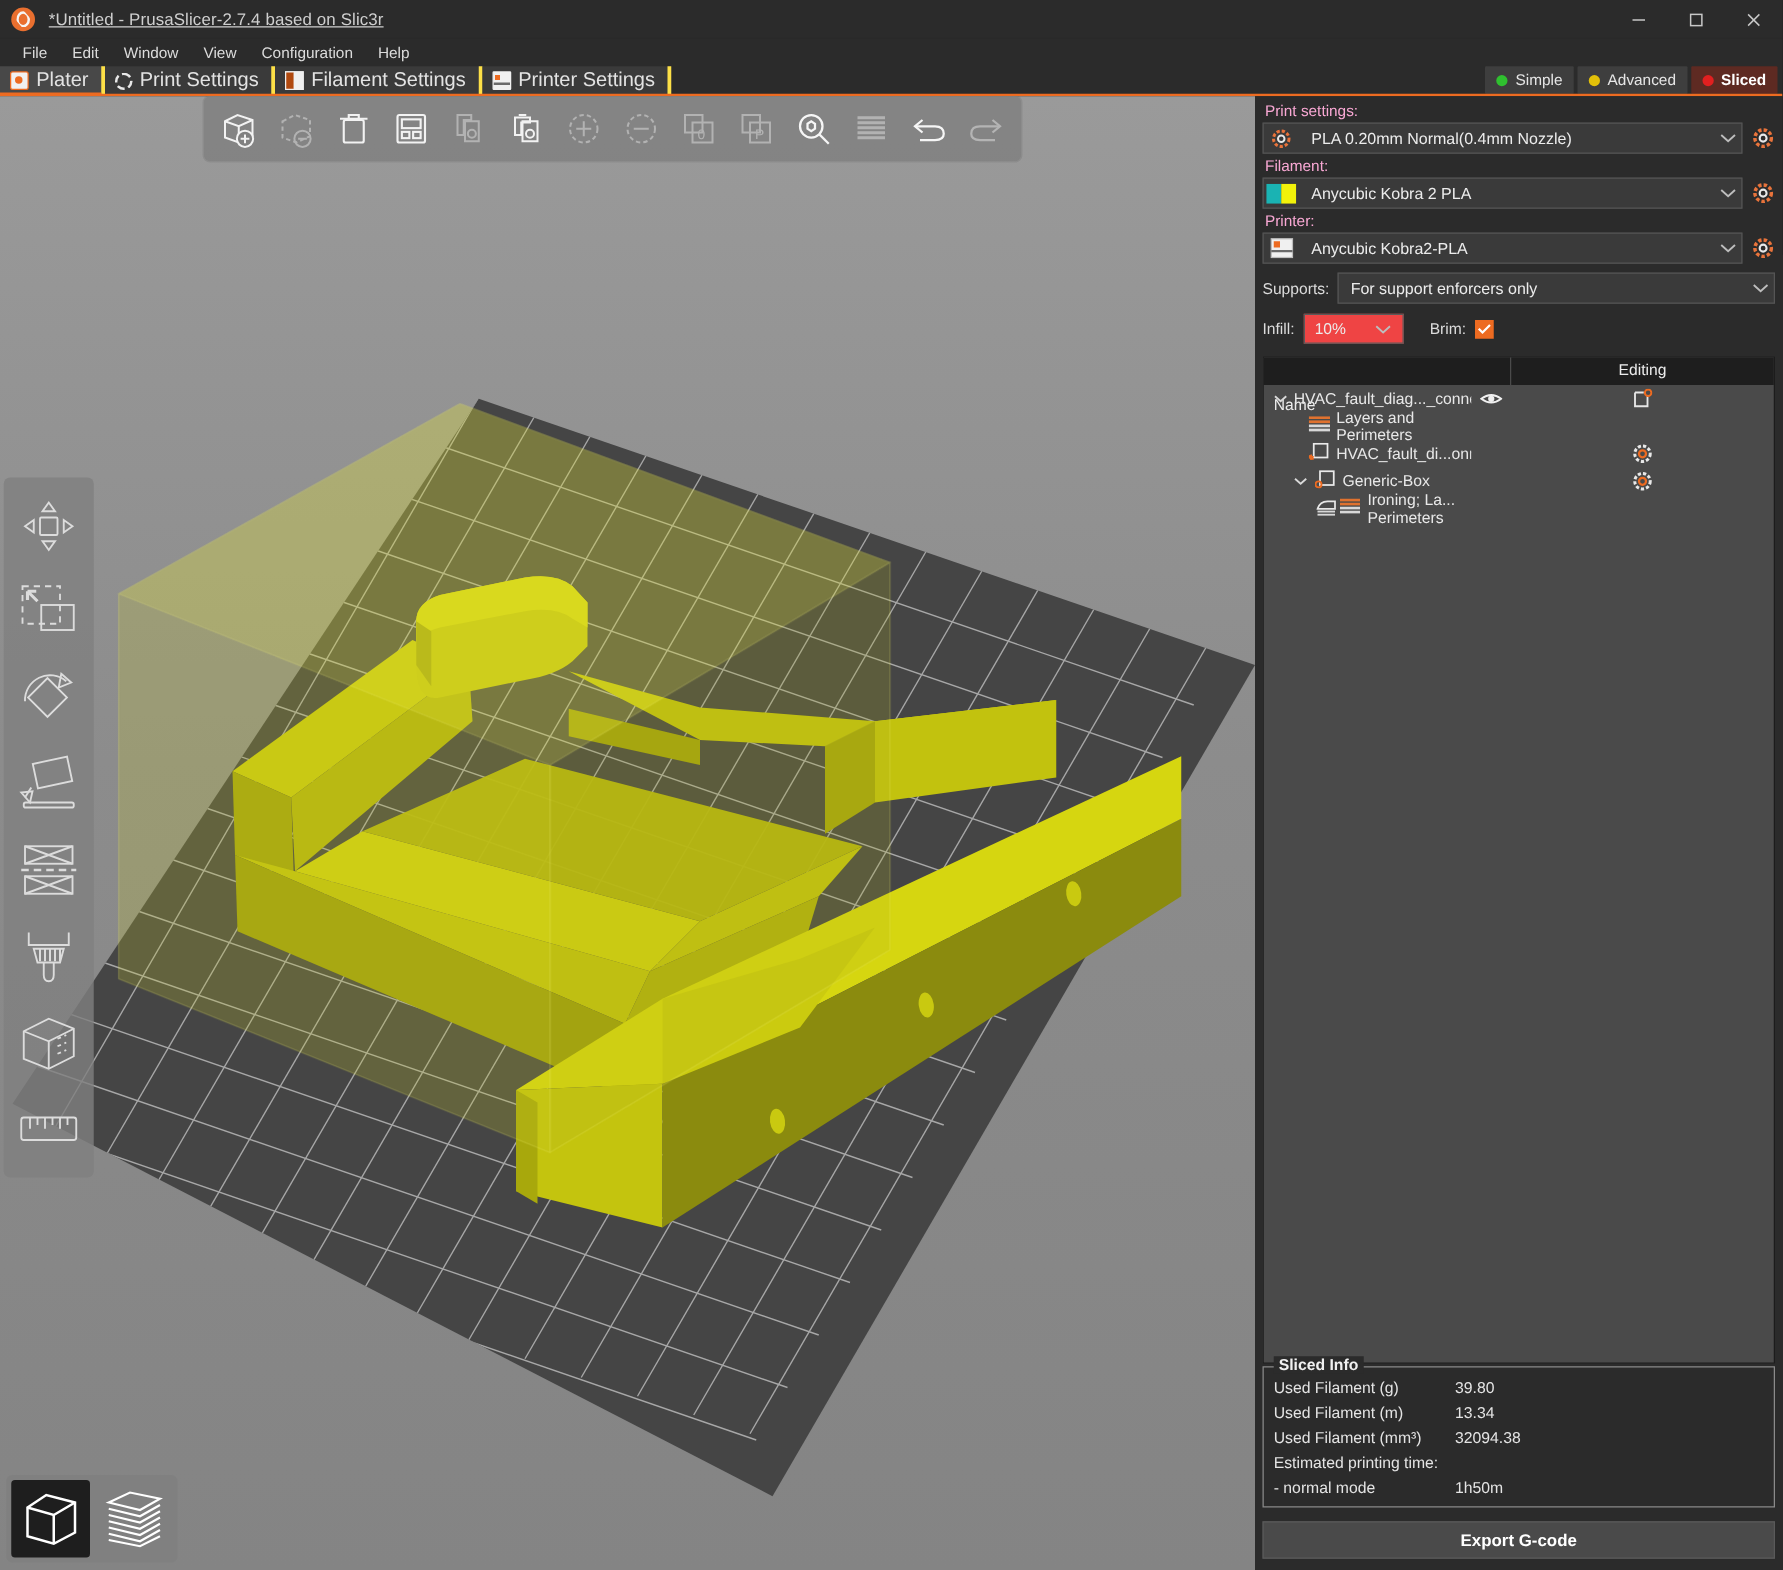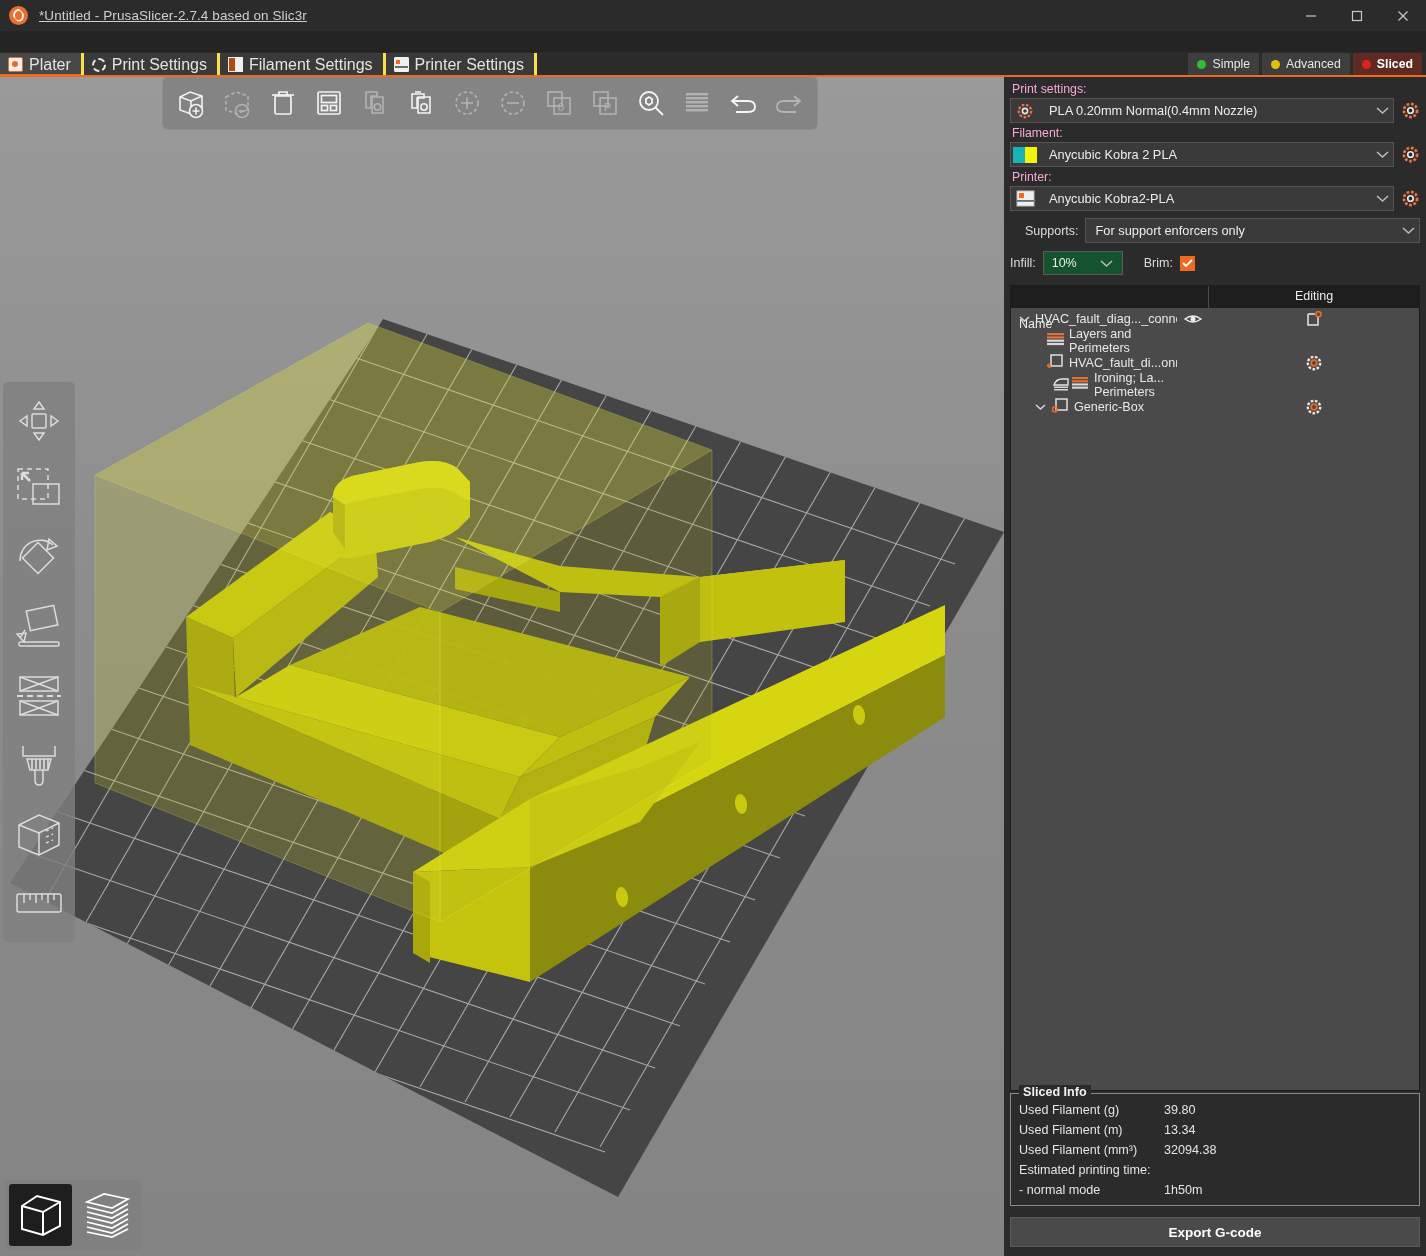--- a/index.html
+++ b/index.html
@@ -132,24 +132,24 @@
   .combo {
     flex: 1; height: 25px; background: #3a3a3a; border: 1px solid #555;
     display: flex; align-items: center; position: relative; color: #ececec; font-size: 12.8px;
   }
   .combo .cico { width: 28px; display: flex; align-items: center; justify-content: center; }
   .combo .ctext { flex: 1; padding-left: 10px; }
   .chev { width: 22px; display:flex; align-items:center; justify-content:center; }
   .chev svg { display:block; }
   .cog-btn { width: 20px; height: 20px; display: flex; align-items: center; justify-content: center; }
 
-  .supports-row { display: flex; align-items: center; gap: 6px; margin-top: 7px; margin-left: 15px; }
+  .supports-row { display: flex; align-items: center; gap: 6px; margin-top: 7px; }
   .supports-row .lbl { color: #dcdcdc; font-size: 12.5px; }
   .infill-row { display: flex; align-items: center; gap: 7px; margin-top: 8px; }
-  .small-combo { width: 80px; height: 24px; background: #14532d; border: 1px solid #5a5a5a;
+  .small-combo { width: 80px; height: 24px; background: #ef4444; border: 1px solid #5a5a5a;
     display: flex; align-items: center; color: #ececec; font-size: 12.5px; }
   .small-combo span { padding-left: 8px; flex: 1; }
   .brim-box { width: 15px; height: 15px; background: #ed6b21; display:flex;
     align-items:center; justify-content:center; }
 
   
   .objtree { margin-top: 10px; border: 1px solid #1c1c1c; background: #4a4a4a; height: 806px; }
   .tree-head { display: flex; height: 22px; background: #1e1e1e; color: #ececec; font-size: 12.5px; }
   .tree-head .c1 { flex: 1; padding: 3px 0 0 8px; border-right: 1px solid #4a4a4a; margin-top: 28px; }
   .tree-head .c2 { width: 32px; border-right: 1px solid #4a4a4a; }
@@ -199,20 +199,28 @@
       </div>
       <div class="wc">
         <svg width="12" height="12" viewBox="0 0 12 12">
             <line x1="1.5" y1="1.5" x2="10.5" y2="10.5" stroke="#c8c8c8" stroke-width="1.2"></line>
             <line x1="10.5" y1="1.5" x2="1.5" y2="10.5" stroke="#c8c8c8" stroke-width="1.2"></line>
           </svg>
       </div>
     </div>
   </div>
 
+  <div class="menubar">
+    <div class="menu-item">File</div>
+    <div class="menu-item">Edit</div>
+    <div class="menu-item">Window</div>
+    <div class="menu-item">View</div>
+    <div class="menu-item">Configuration</div>
+    <div class="menu-item">Help</div>
+  </div>
 
   <div class="tabbar">
     <div class="tab active">
       <span class="tab-ico ico-plater"></span>
       <span>Plater</span>
     </div>
     <div class="tab">
       <span class="tab-ico ico-gear"></span>
       <span>Print Settings</span>
     </div>
@@ -714,39 +722,20 @@
           </span>
           <span>HVAC_fault_di...onnector.stl</span>
         </div>
         <div class="eyecell"></div>
         <div class="editcell">
           <svg width="16" height="16" viewBox="0 0 16 16">
               <circle cx="8" cy="8" r="6.2" fill="none" stroke="#e8e8e8" stroke-width="2.4" stroke-dasharray="2.6 1.6"></circle>
               <circle cx="8" cy="8" r="2.8" fill="none" stroke="#ed6b21" stroke-width="1.8"></circle>
             </svg>
         </div>
-      </div>
-
-      <div class="trow">
-        <div class="namecell" style="padding-left:42px">
-          <span>
-            <svg width="36" height="15" viewBox="0 0 36 15">
-              <path d="M1 9 Q3 3 9 3 L15 3 L15 9 Z" fill="none" stroke="#e6e6e6" stroke-width="1.4"></path>
-              <rect x="1" y="10.5" width="14" height="1.5" fill="#d8d8d8"></rect>
-                <rect x="1" y="13" width="14" height="1.5" fill="#d8d8d8"></rect>
-              <rect x="19" y="1" width="16" height="2.1" fill="#e0722f"></rect>
-                <rect x="19" y="4.2" width="16" height="2.1" fill="#e0722f"></rect>
-              <rect x="19" y="7.4" width="16" height="2.1" fill="#d8d8d8"></rect>
-                <rect x="19" y="10.6" width="16" height="2.1" fill="#d8d8d8"></rect>
-            </svg>
-          </span>
-          <span>Ironing; La... Perimeters</span>
-        </div>
-        <div class="eyecell"></div>
-        <div class="editcell"></div>
       </div>
 
       <div class="trow">
         <div class="namecell" style="padding-left:22px">
           <span class="twisty">
             <svg width="11" height="8" viewBox="0 0 11 8">
                 <path d="M1 2 L5.5 6 L10 2" fill="none" stroke="#d8d8d8" stroke-width="1.5"></path>
               </svg>
           </span>
           <span>
@@ -758,20 +747,39 @@
           <span>Generic-Box</span>
         </div>
         <div class="eyecell"></div>
         <div class="editcell">
           <svg width="16" height="16" viewBox="0 0 16 16">
               <circle cx="8" cy="8" r="6.2" fill="none" stroke="#e8e8e8" stroke-width="2.4" stroke-dasharray="2.6 1.6"></circle>
               <circle cx="8" cy="8" r="2.8" fill="none" stroke="#ed6b21" stroke-width="1.8"></circle>
             </svg>
         </div>
       </div>
+
+      <div class="trow">
+        <div class="namecell" style="padding-left:42px">
+          <span>
+            <svg width="36" height="15" viewBox="0 0 36 15">
+              <path d="M1 9 Q3 3 9 3 L15 3 L15 9 Z" fill="none" stroke="#e6e6e6" stroke-width="1.4"></path>
+              <rect x="1" y="10.5" width="14" height="1.5" fill="#d8d8d8"></rect>
+                <rect x="1" y="13" width="14" height="1.5" fill="#d8d8d8"></rect>
+              <rect x="19" y="1" width="16" height="2.1" fill="#e0722f"></rect>
+                <rect x="19" y="4.2" width="16" height="2.1" fill="#e0722f"></rect>
+              <rect x="19" y="7.4" width="16" height="2.1" fill="#d8d8d8"></rect>
+                <rect x="19" y="10.6" width="16" height="2.1" fill="#d8d8d8"></rect>
+            </svg>
+          </span>
+          <span>Ironing; La... Perimeters</span>
+        </div>
+        <div class="eyecell"></div>
+        <div class="editcell"></div>
+      </div>
     </div>
 
     <div class="sliced">
       <div class="sliced-legend">Sliced Info</div>
       <div class="sl-row">
         <span class="k">Used Filament (g)</span>
         <span class="v">39.80</span>
       </div>
       <div class="sl-row">
         <span class="k">Used Filament (m)</span>

